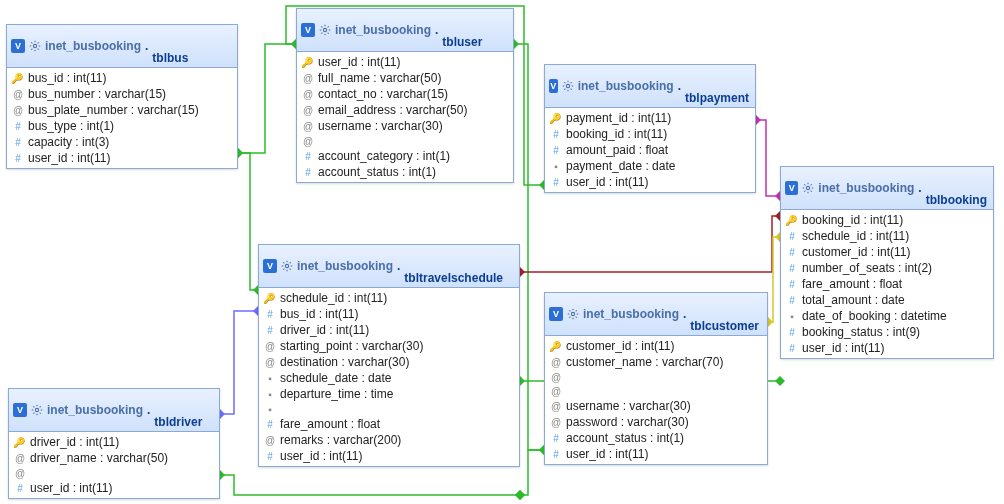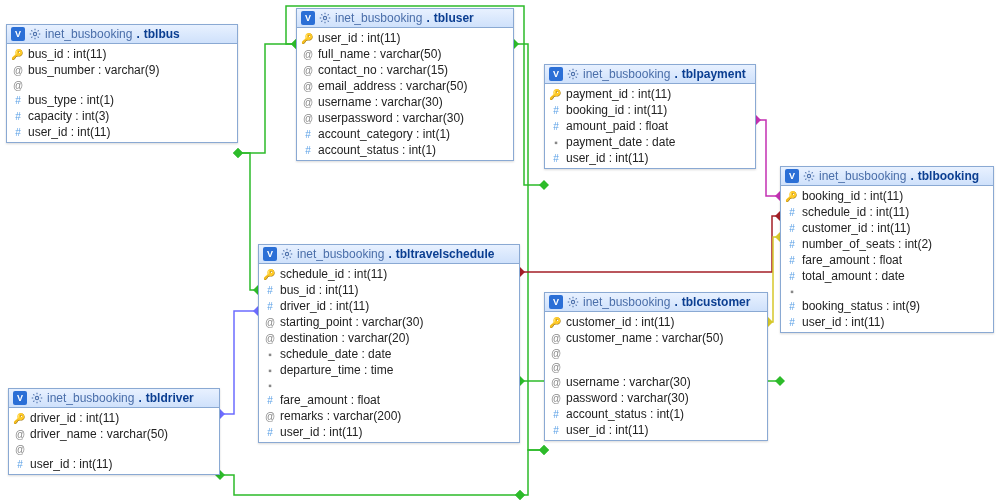--- a/index.html
+++ b/index.html
@@ -29,22 +29,22 @@
   display: flex;
   align-items: center;
   gap: 4px;
   padding: 2px 6px 2px 4px;
   background: linear-gradient(#e8f1ff, #cfe1fb);
   border-bottom: 1px solid #8aa9d3;
   color: #0b3e91;
   font-weight: bold;
   white-space: nowrap;
 }
-.tbl-head .schema { color: #4a6ea9; font-weight: normal; }
-.tbl-head .tname { color: #0b3e91; font-weight: bold; }
+.tbl-head .schema { color: #4a6ea9; font-weight: bold; }
+.tbl-head .tname { color: #0b3e91; font-weight: bold; margin-top: 24px; }
 .badge {
   display: inline-flex;
   align-items: center;
   justify-content: center;
   width: 14px; height: 14px;
   background: #2b6fd6;
   color: #fff;
   font-size: 9px;
   font-weight: bold;
   border-radius: 2px;
@@ -135,24 +135,25 @@
       <span>.</span>
       <span class="tname">tblbus</span>
     </div>
     <div class="cols">
       <div class="col">
         <span class="ic key">🔑</span>
         <span>bus_id : int(11)</span>
       </div>
       <div class="col">
         <span class="ic at">@</span>
-        <span>bus_number : varchar(9)</span>
-      </div>
-      <div class="col">
-        <span class="ic at">@</span>
+        <span>bus_number : varchar(15)</span>
+      </div>
+      <div class="col">
+        <span class="ic at">@</span>
+        <span>bus_plate_number : varchar(15)</span>
       </div>
       <div class="col">
         <span class="ic hash">#</span>
         <span>bus_type : int(1)</span>
       </div>
       <div class="col">
         <span class="ic hash">#</span>
         <span>capacity : int(3)</span>
       </div>
       <div class="col">
@@ -197,21 +198,20 @@
       <div class="col">
         <span class="ic at">@</span>
         <span>email_address : varchar(50)</span>
       </div>
       <div class="col">
         <span class="ic at">@</span>
         <span>username : varchar(30)</span>
       </div>
       <div class="col">
         <span class="ic at">@</span>
-        <span>userpassword : varchar(30)</span>
       </div>
       <div class="col">
         <span class="ic hash">#</span>
         <span>account_category : int(1)</span>
       </div>
       <div class="col">
         <span class="ic hash">#</span>
         <span>account_status : int(1)</span>
       </div>
     </div>
@@ -299,20 +299,21 @@
       <div class="col">
         <span class="ic hash">#</span>
         <span>fare_amount : float</span>
       </div>
       <div class="col">
         <span class="ic hash">#</span>
         <span>total_amount : date</span>
       </div>
       <div class="col">
         <span class="ic date">▪</span>
+        <span>date_of_booking : datetime</span>
       </div>
       <div class="col">
         <span class="ic hash">#</span>
         <span>booking_status : int(9)</span>
       </div>
       <div class="col">
         <span class="ic hash">#</span>
         <span>user_id : int(11)</span>
       </div>
     </div>
@@ -349,21 +350,21 @@
       <div class="col">
         <span class="ic hash">#</span>
         <span>driver_id : int(11)</span>
       </div>
       <div class="col">
         <span class="ic at">@</span>
         <span>starting_point : varchar(30)</span>
       </div>
       <div class="col">
         <span class="ic at">@</span>
-        <span>destination : varchar(20)</span>
+        <span>destination : varchar(30)</span>
       </div>
       <div class="col">
         <span class="ic date">▪</span>
         <span>schedule_date : date</span>
       </div>
       <div class="col">
         <span class="ic date">▪</span>
         <span>departure_time : time</span>
       </div>
       <div class="col">
@@ -403,21 +404,21 @@
       <span>.</span>
       <span class="tname">tblcustomer</span>
     </div>
     <div class="cols">
       <div class="col">
         <span class="ic key">🔑</span>
         <span>customer_id : int(11)</span>
       </div>
       <div class="col">
         <span class="ic at">@</span>
-        <span>customer_name : varchar(50)</span>
+        <span>customer_name : varchar(70)</span>
       </div>
       <div class="col">
         <span class="ic at">@</span>
       </div>
       <div class="col">
         <span class="ic at">@</span>
       </div>
       <div class="col">
         <span class="ic at">@</span>
         <span>username : varchar(30)</span>

